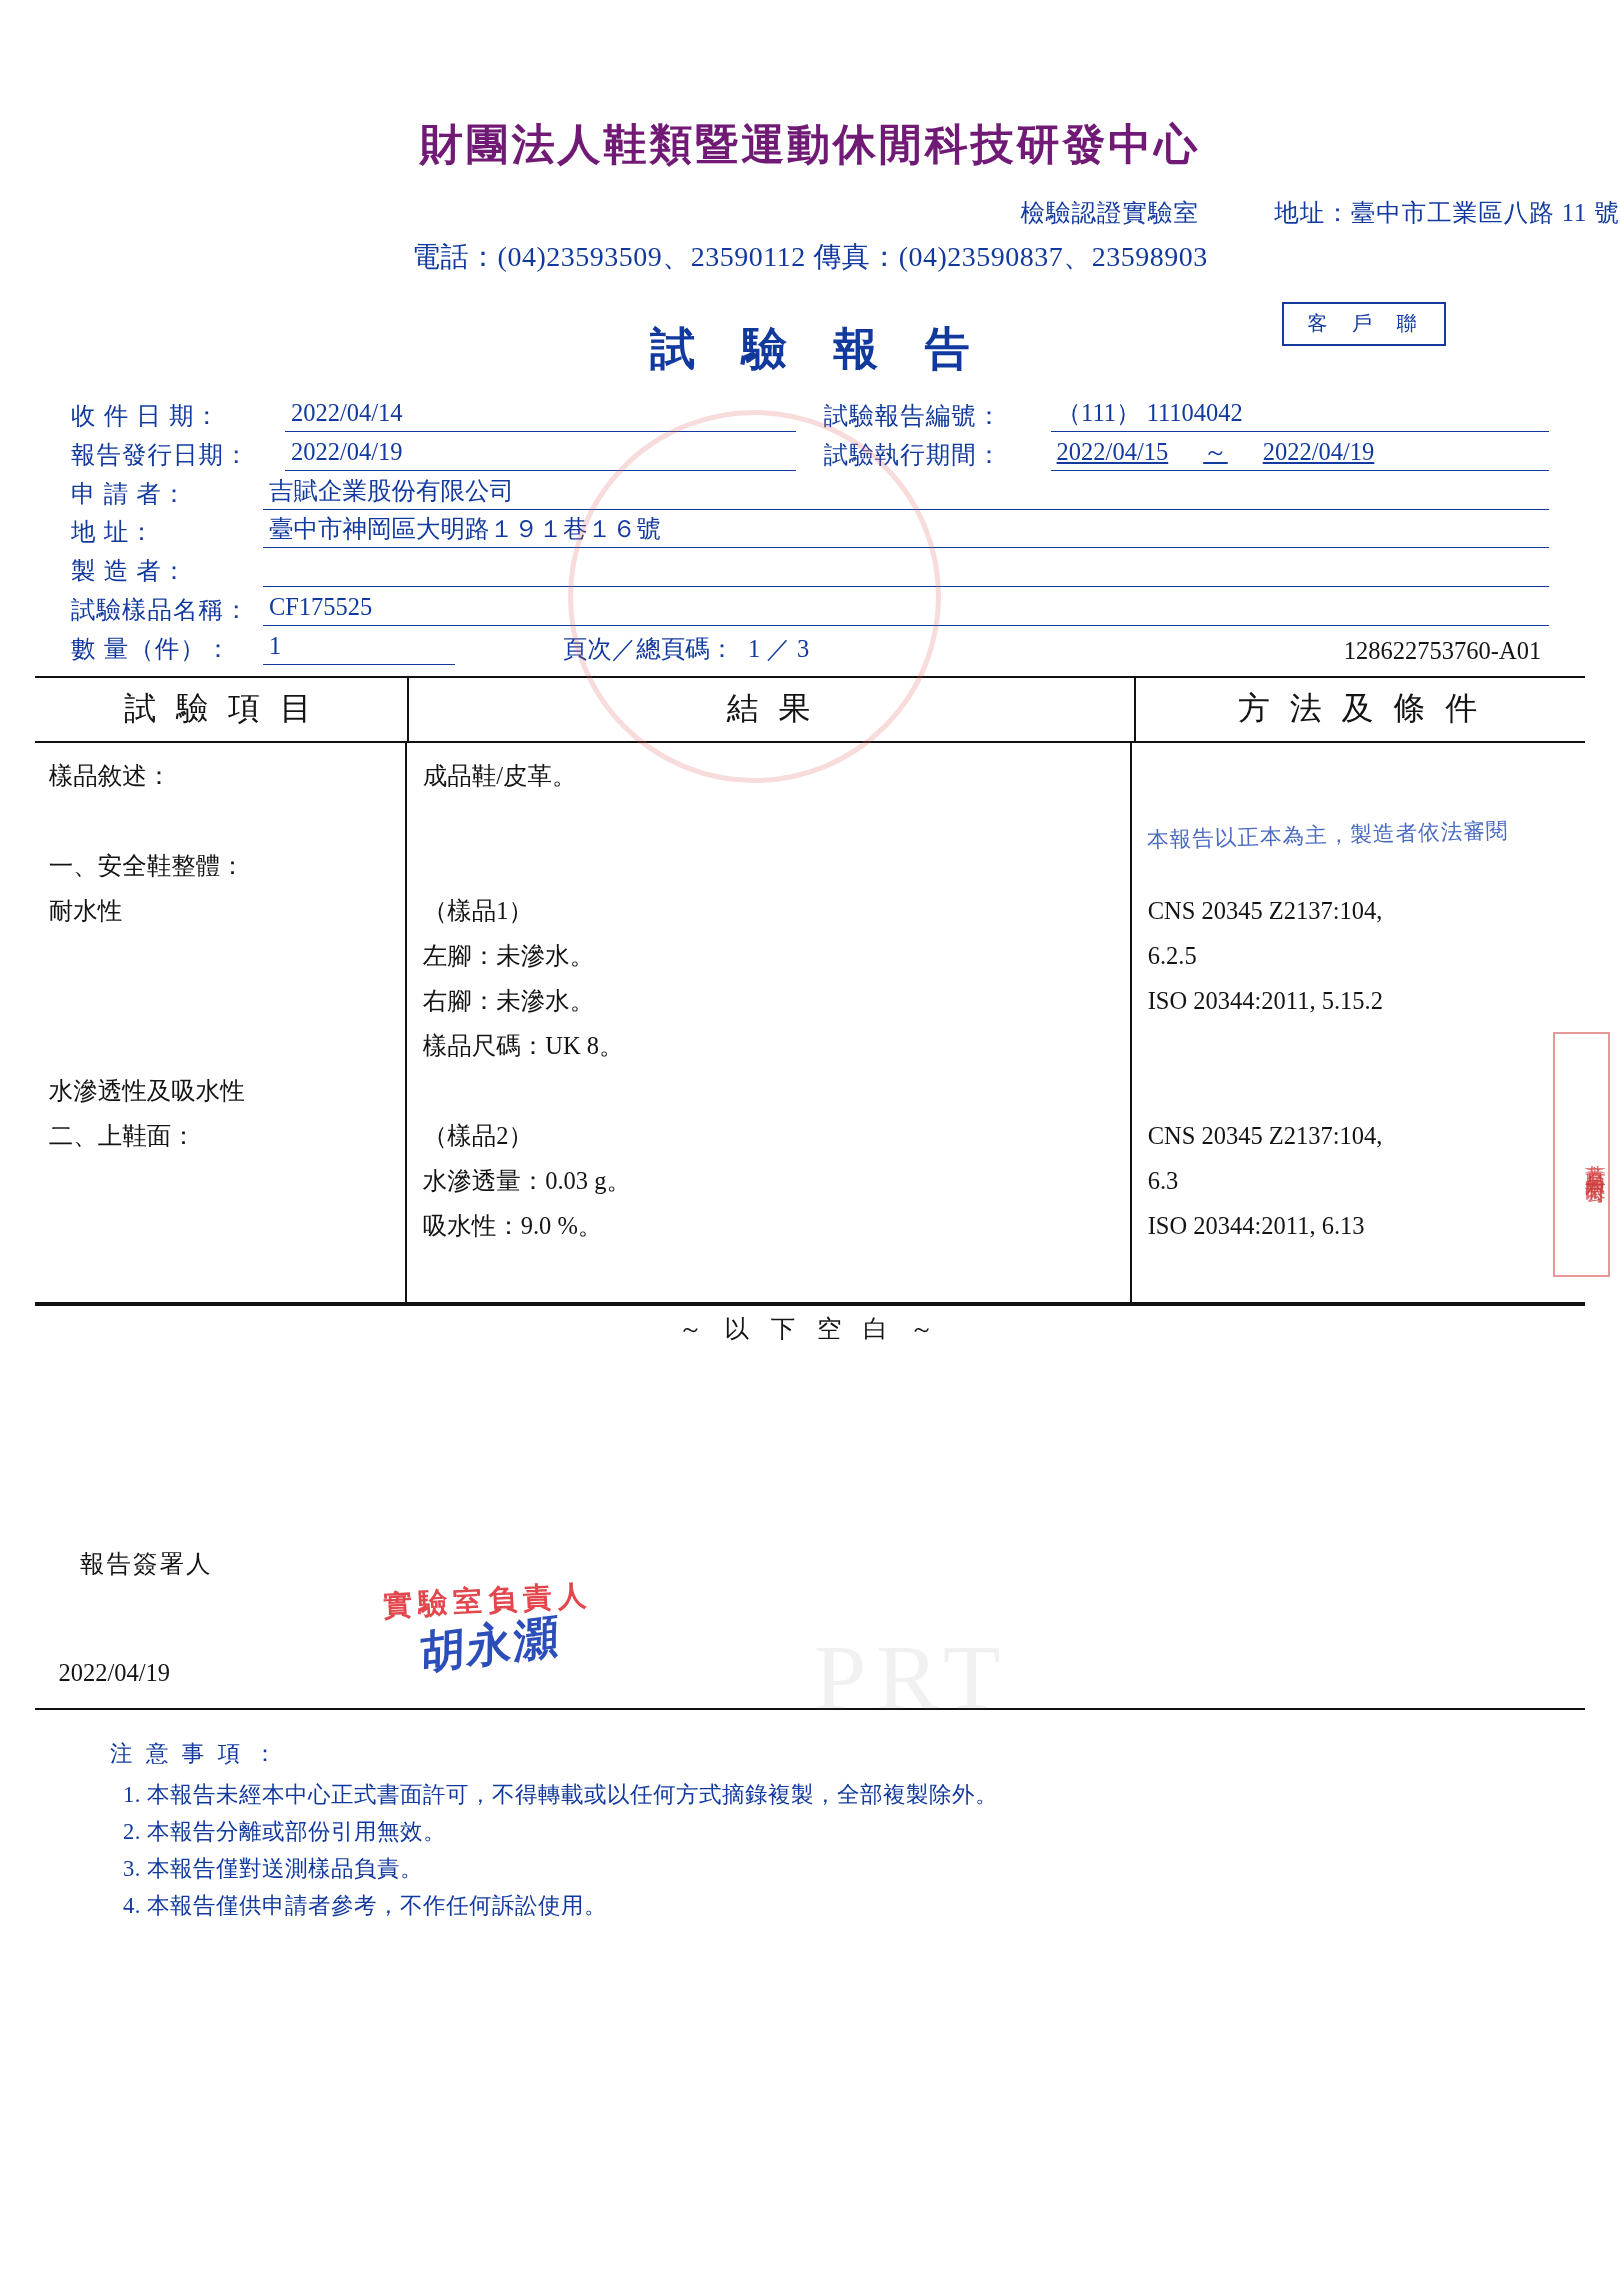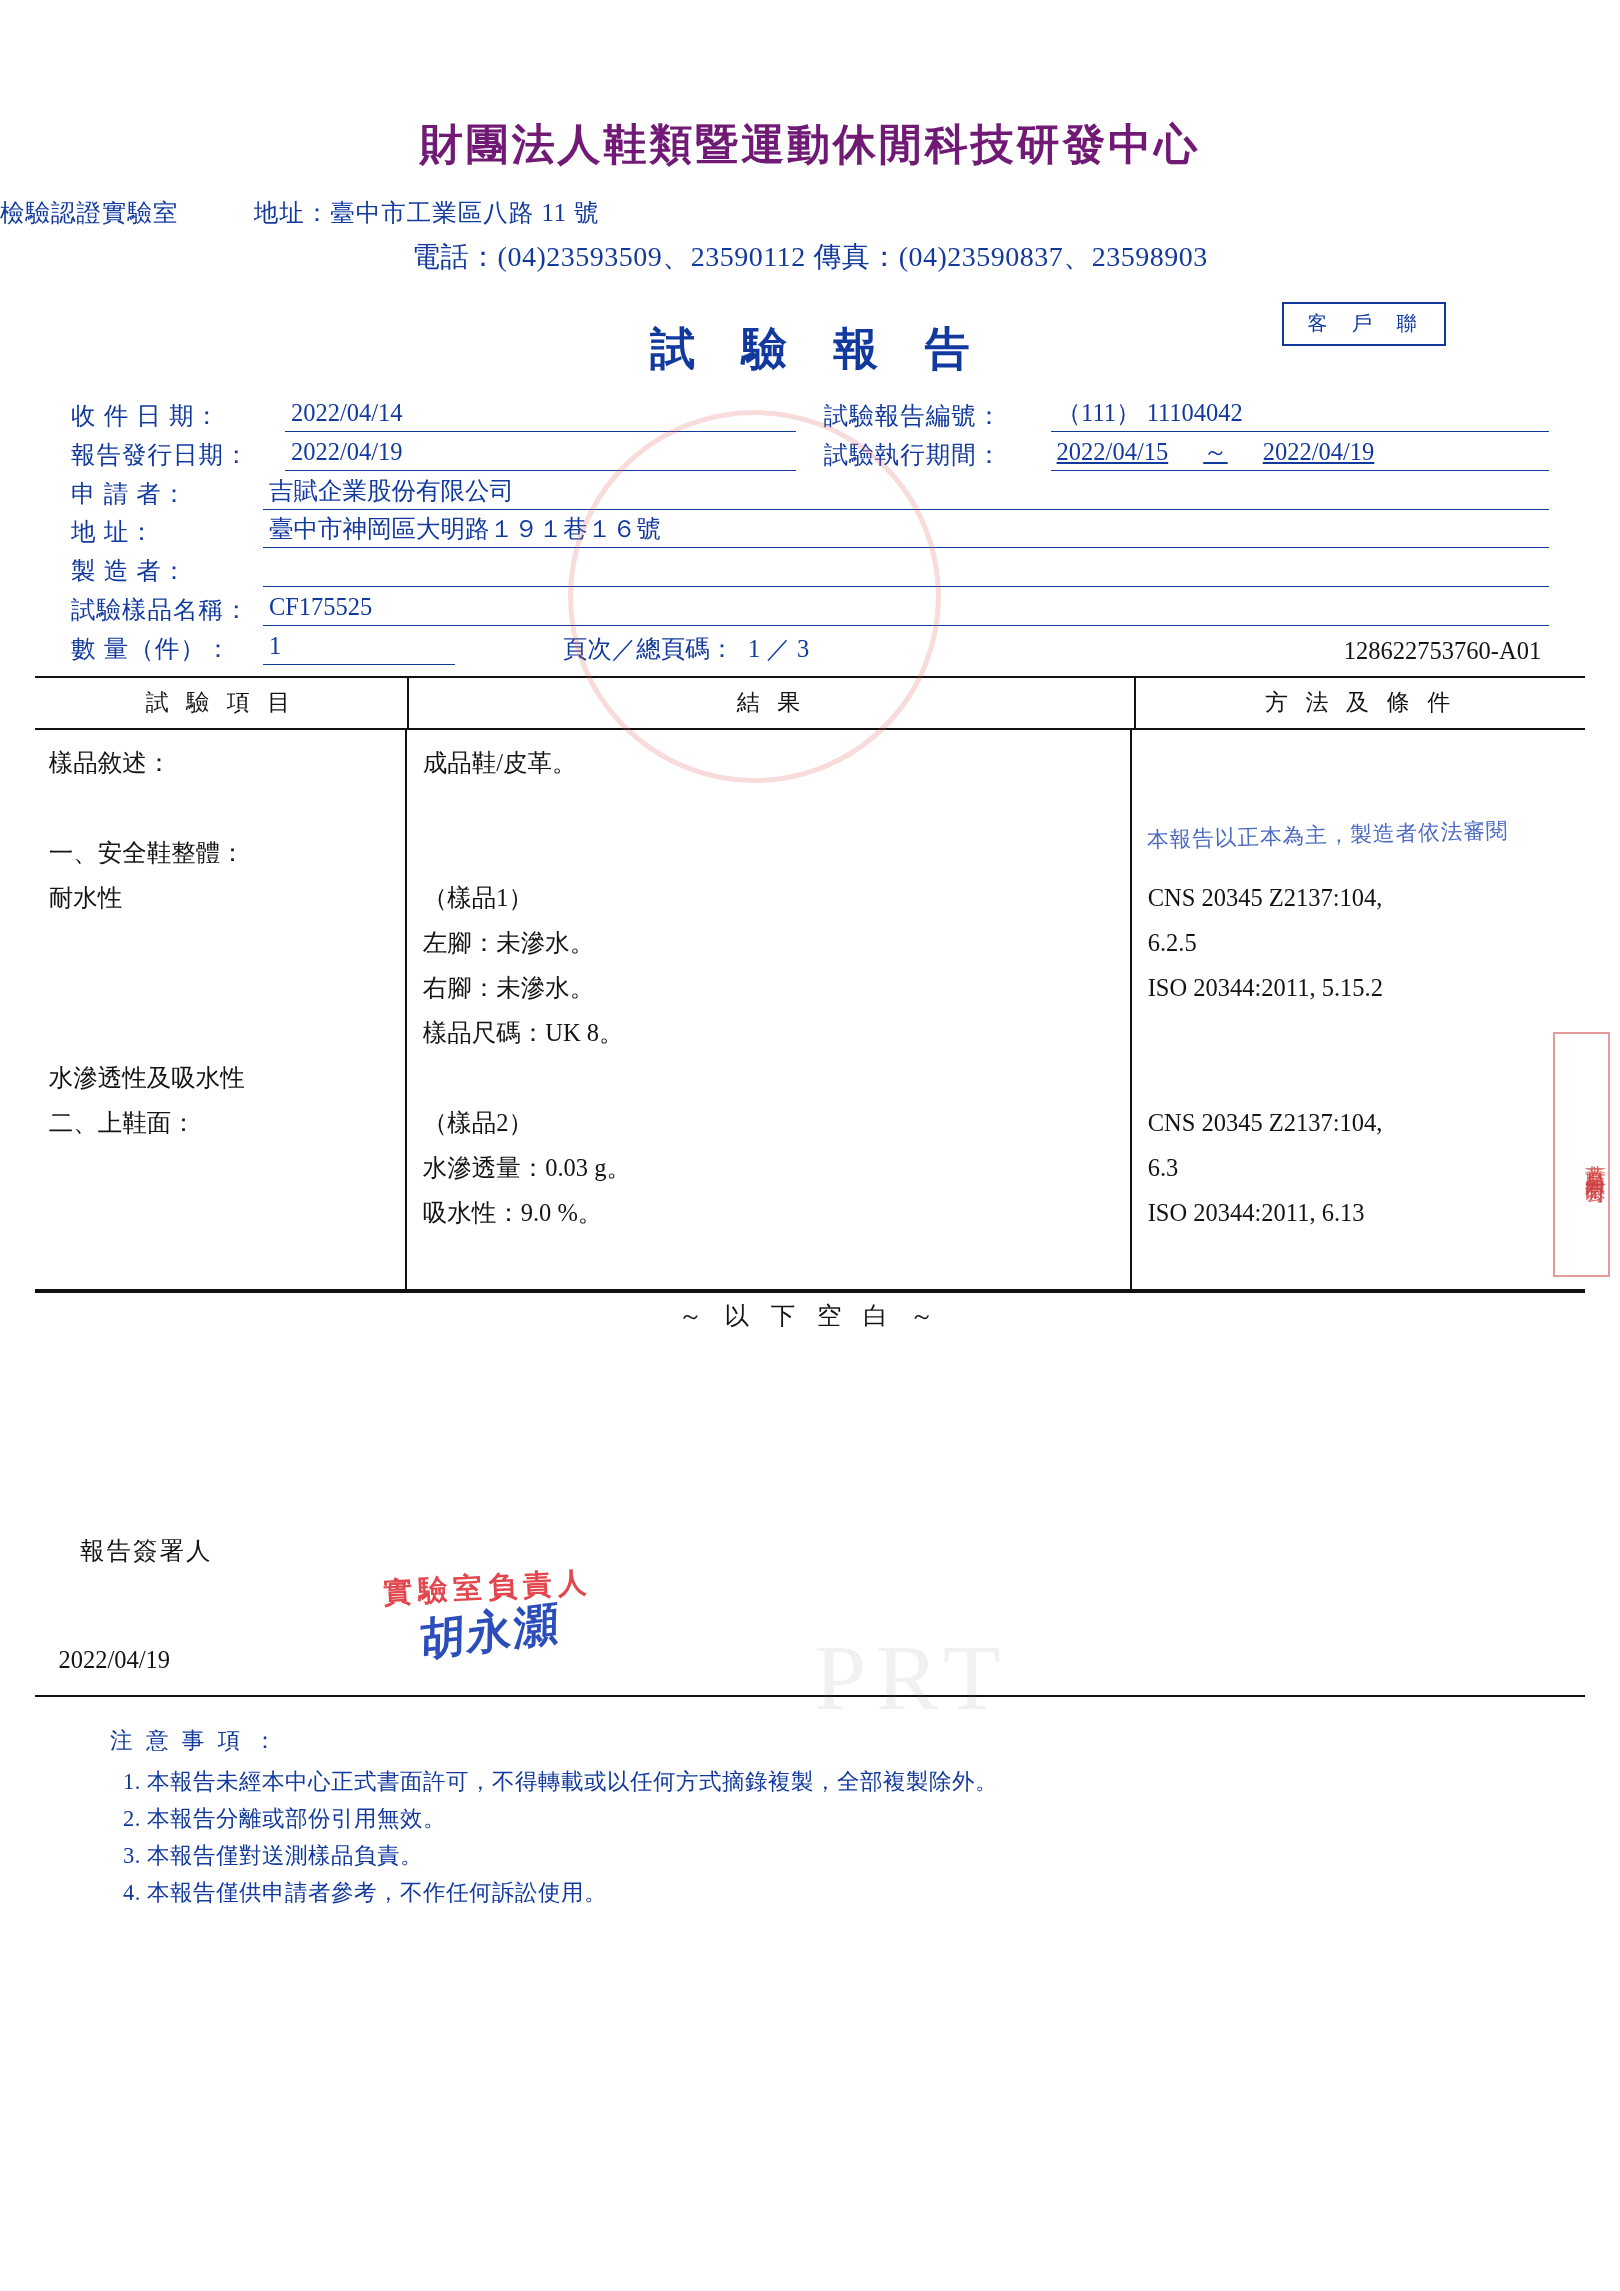--- a/index.html
+++ b/index.html
@@ -27,21 +27,21 @@
   .org-title {
     text-align: center;
     color: #701a75;
     font-weight: bold;
     font-size: 43px;
     letter-spacing: 2.9px;
     margin-top: 116px;
     font-family: "DejaVu Serif", "Liberation Serif", serif;
   }
   .lab-line {
-    text-align: left;
+    text-align: right;
     color: #123a9e;
     font-size: 24.5px;
     margin-top: 21.6px;
     letter-spacing: 1px;
   }
   .lab-line .gap {
     display: inline-block;
     width: 61px;
   }
   .tel-line {
@@ -141,21 +141,21 @@
 
   
   .tbl {
     margin: 11.8px 35px 0 35px;
     border-top: 2.9px solid #111;
     border-bottom: 2.9px solid #111;
   }
   .thead {
     display: flex;
     border-bottom: 2px solid #111;
-    font-size: 23px;
+    font-size: 32px;
     letter-spacing: 5.9px;
   }
   .thead > div {
     padding: 8.8px 0 9.8px 0;
     text-align: center;
   }
   .c1 { width: 372px; flex: none; border-right: 2px solid #111; }
   .c2 { width: 725px; flex: none; border-right: 2px solid #111; }
   .c3 { flex: 1 1 auto; }
 

